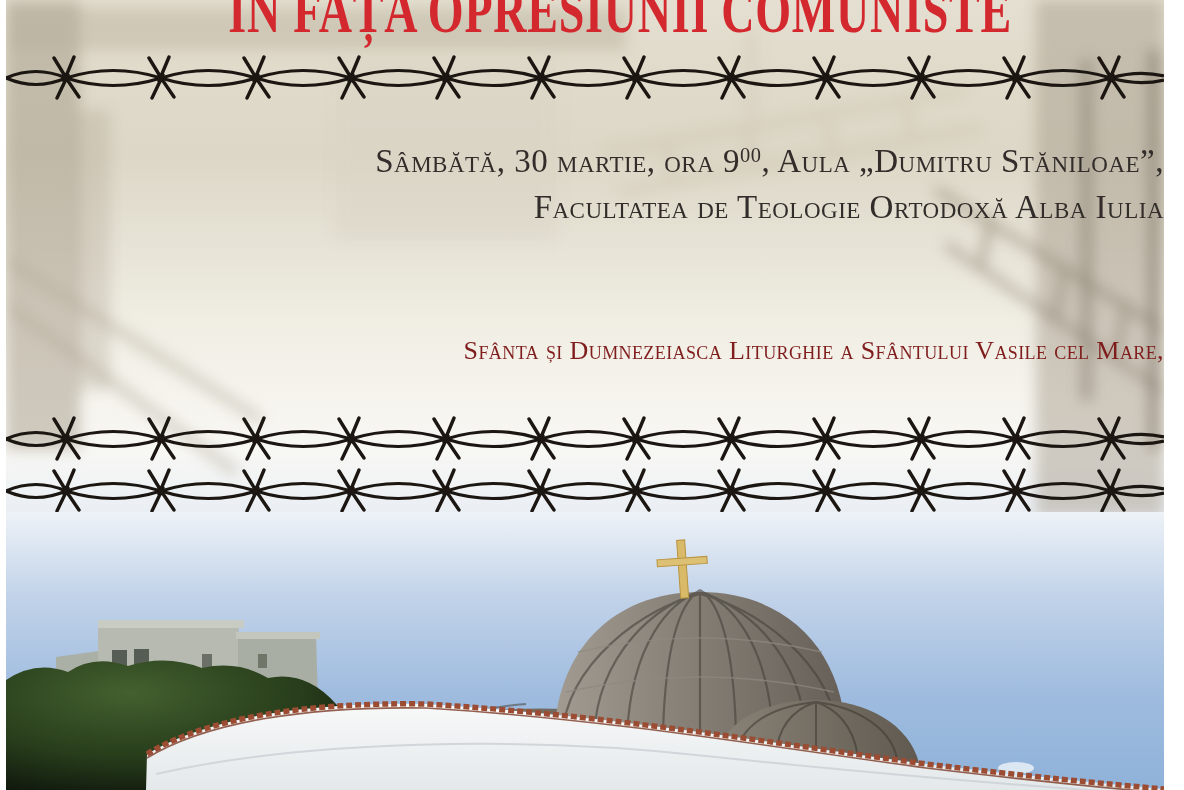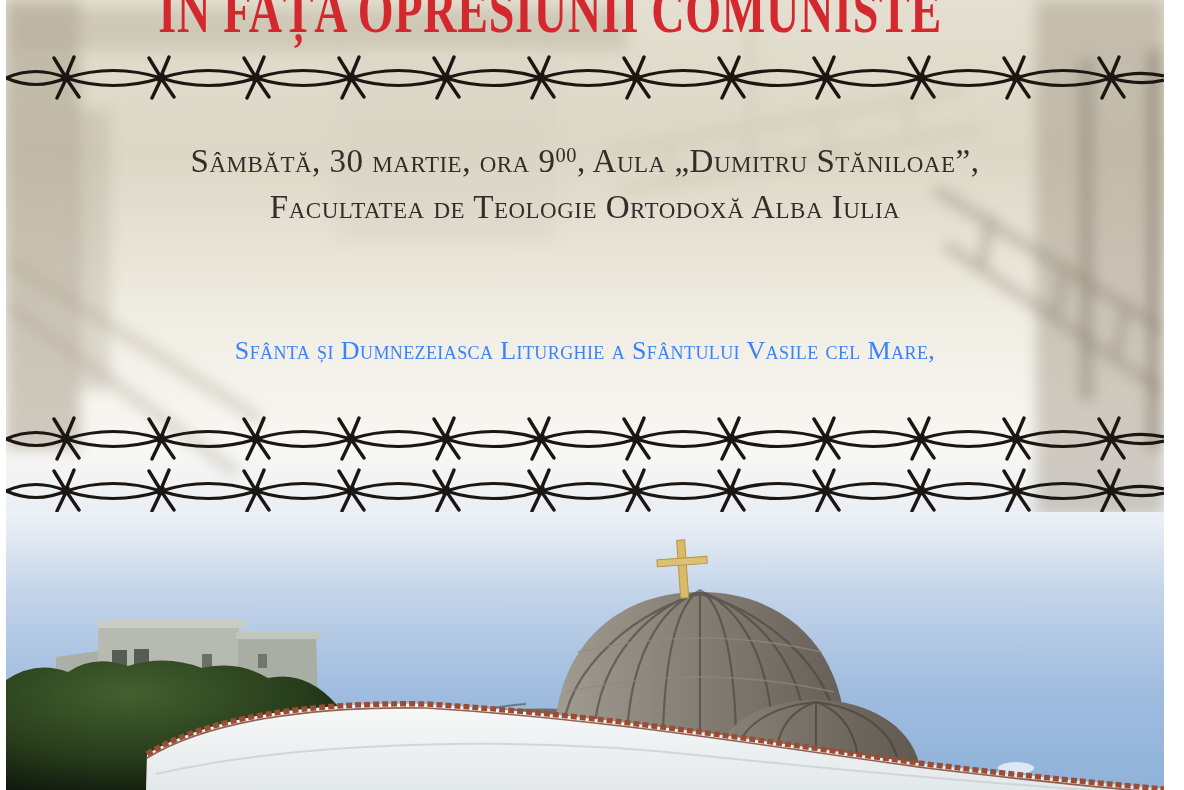--- a/index.html
+++ b/index.html
@@ -19,35 +19,35 @@
   }
   .bg-shapes{position:absolute;left:0;top:0;filter:blur(7px);}
   
   .wire{position:absolute;left:0;width:1158px;height:46px;}
   .wire-1{top:55px;}
   .wire-2{top:416px;}
   .wire-3{top:468px;}
   
   .title-clip{
     position:absolute;left:0;top:0;width:1158px;height:62px;overflow:hidden;
-    text-align:left;
+    text-align:right;
   }
   .title{
     position:relative;top:-21px;display:inline-block;
     font-size:64px;line-height:1;font-weight:bold;letter-spacing:1px;
     transform:scaleX(0.72);transform-origin:center top;
     color:#d4282f;white-space:nowrap;
   }
   
   .line{
-    position:absolute;left:0;width:1158px;text-align:center;
+    position:absolute;left:0;width:1158px;text-align:right;
     font-variant:small-caps;white-space:nowrap;
   }
   .sched{font-size:33px;color:#322d2a;letter-spacing:0.5px;}
-  .lit{font-size:26px;color:#3b82f6;letter-spacing:0.4px;}
+  .lit{font-size:26px;color:#7f1d1d;letter-spacing:0.4px;}
   .l1{top:143px;}
   .l2{top:189px;}
   .l3{top:274px;}
   .l4{top:336px;}
   .l5{top:370px;}
   .sup{font-size:0.62em;vertical-align:baseline;position:relative;top:-0.5em;font-variant:normal;}
   
   .photo{position:absolute;left:0;top:512px;width:1158px;height:278px;}
 </style>
 </head>

